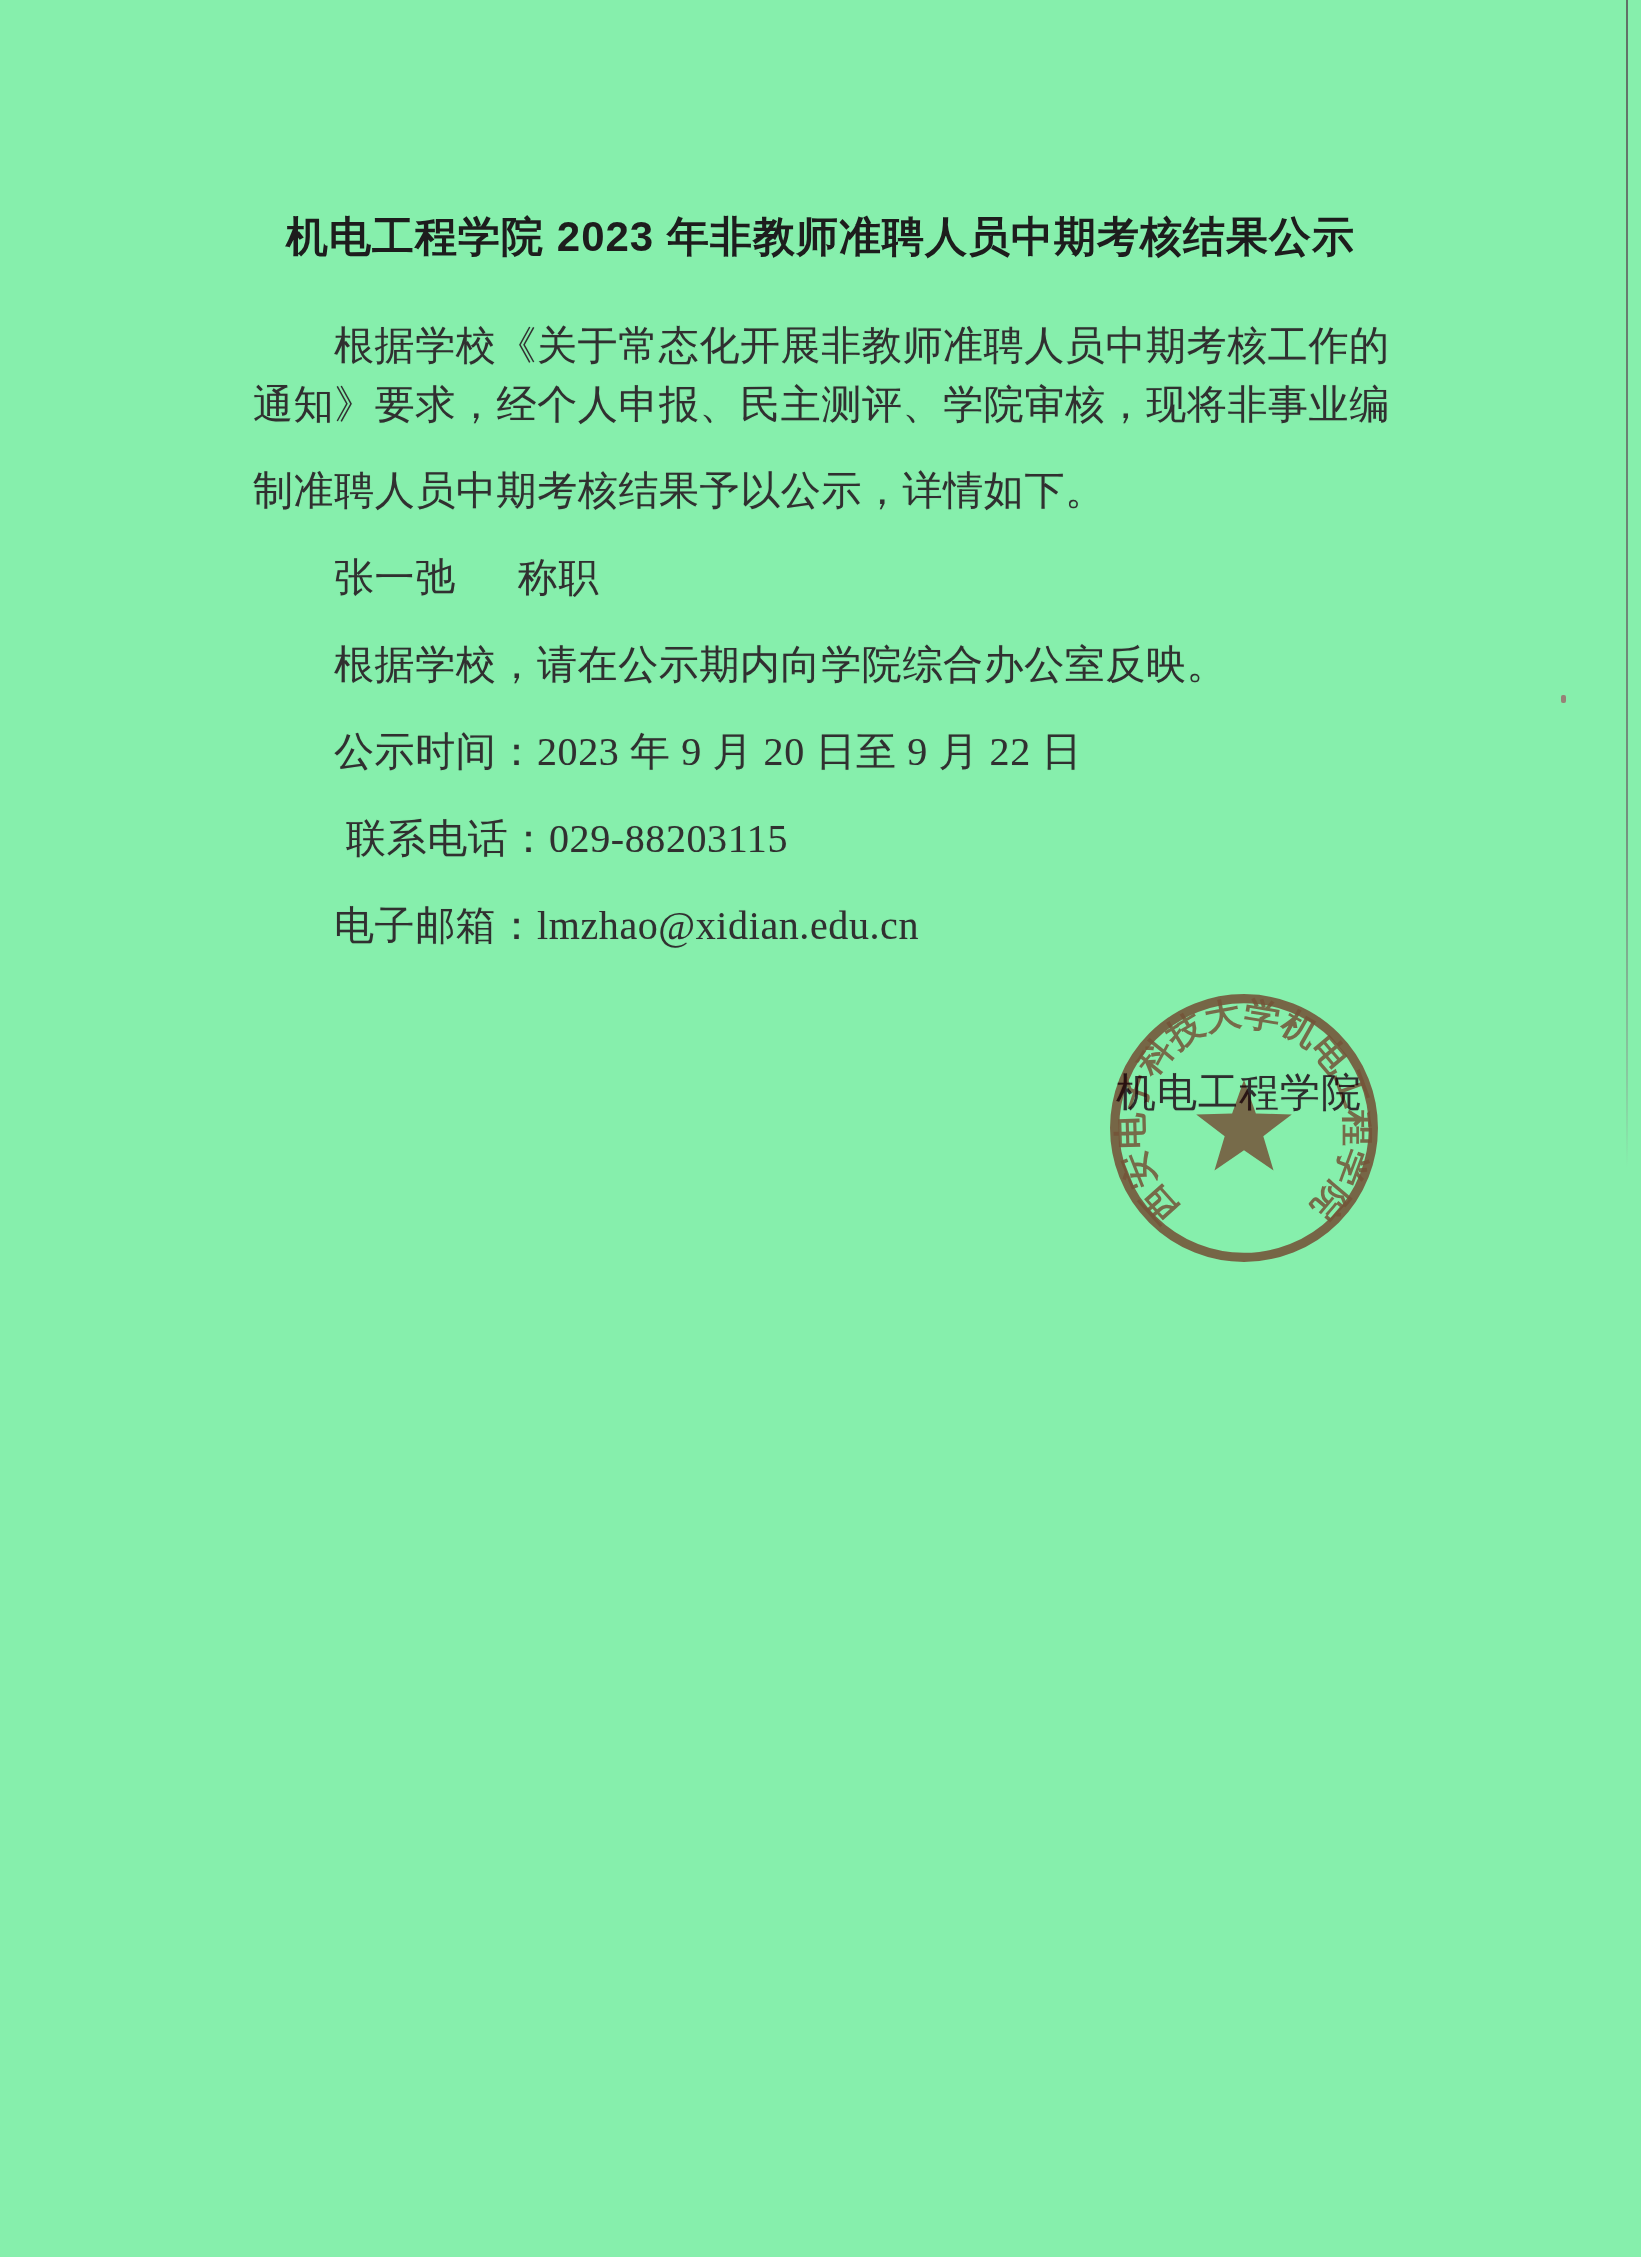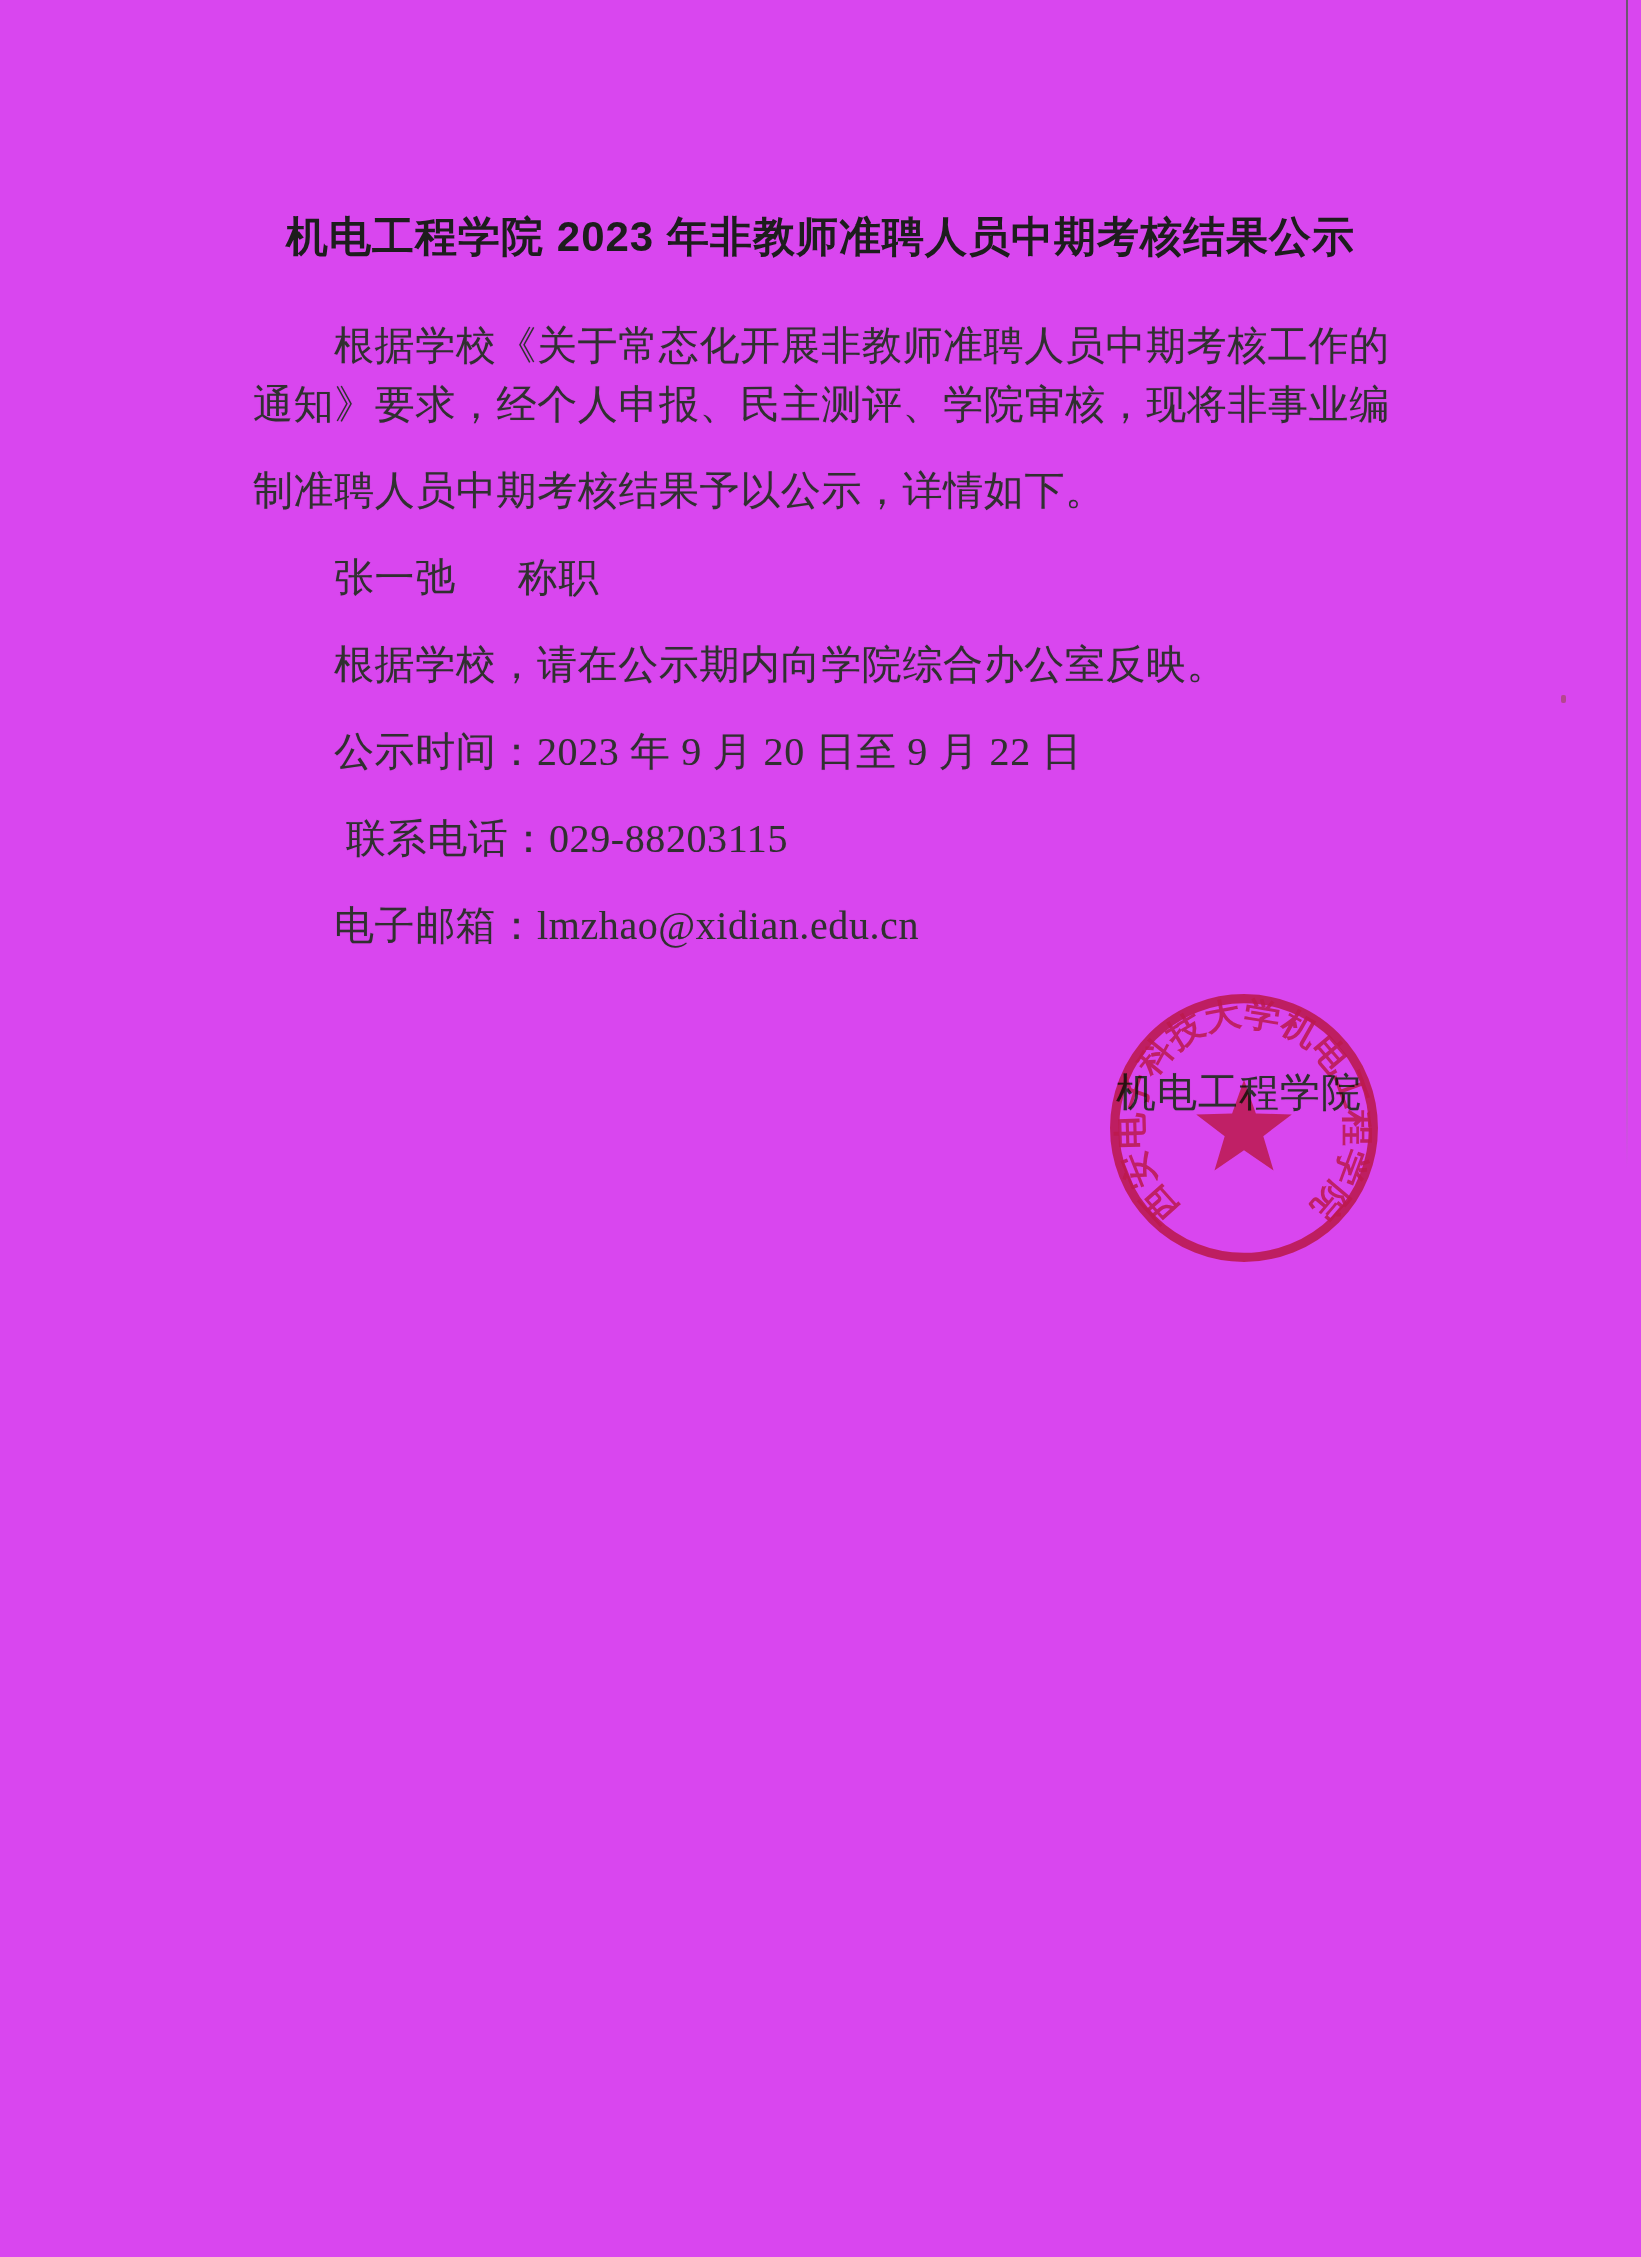--- a/index.html
+++ b/index.html
@@ -5,21 +5,21 @@
   html, body {
     margin: 0;
     padding: 0;
     background: #e8e8e8;
   }
   .page {
     position: relative;
     width: 1641px;
     height: 2257px;
     margin: 0 auto;
-    background: #d946ef;
+    background: #86efac;
     overflow: hidden;
     font-family: "Liberation Serif", "DejaVu Serif", serif;
     color: #2a2a2a;
   }
   .doc-title {
     position: absolute;
     top: 209px;
     left: 0;
     width: 100%;
     text-align: center;

